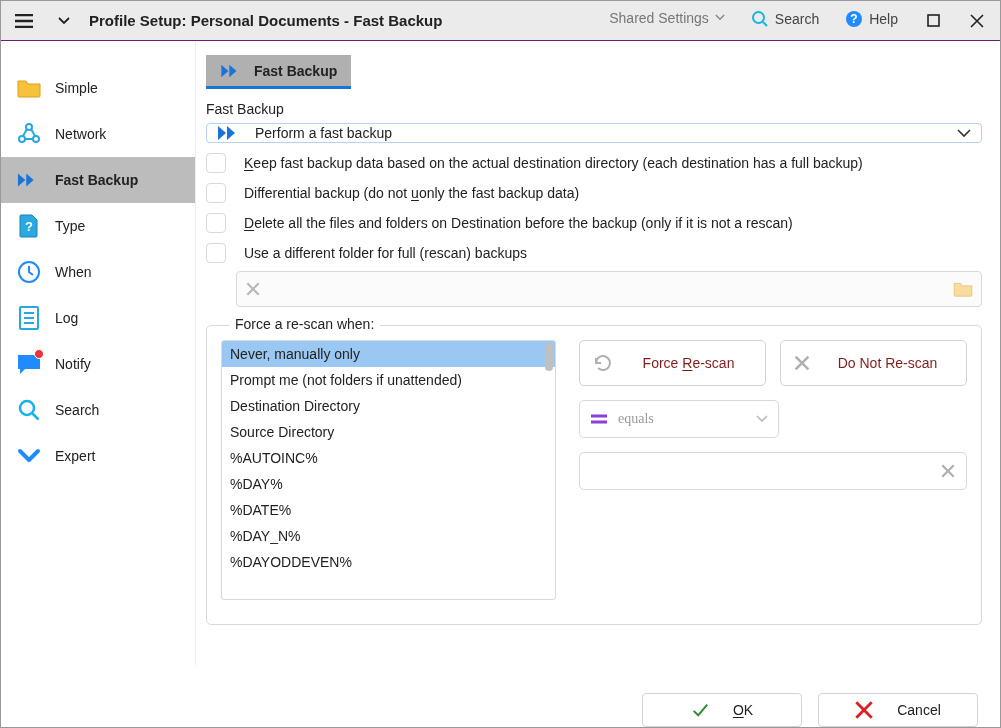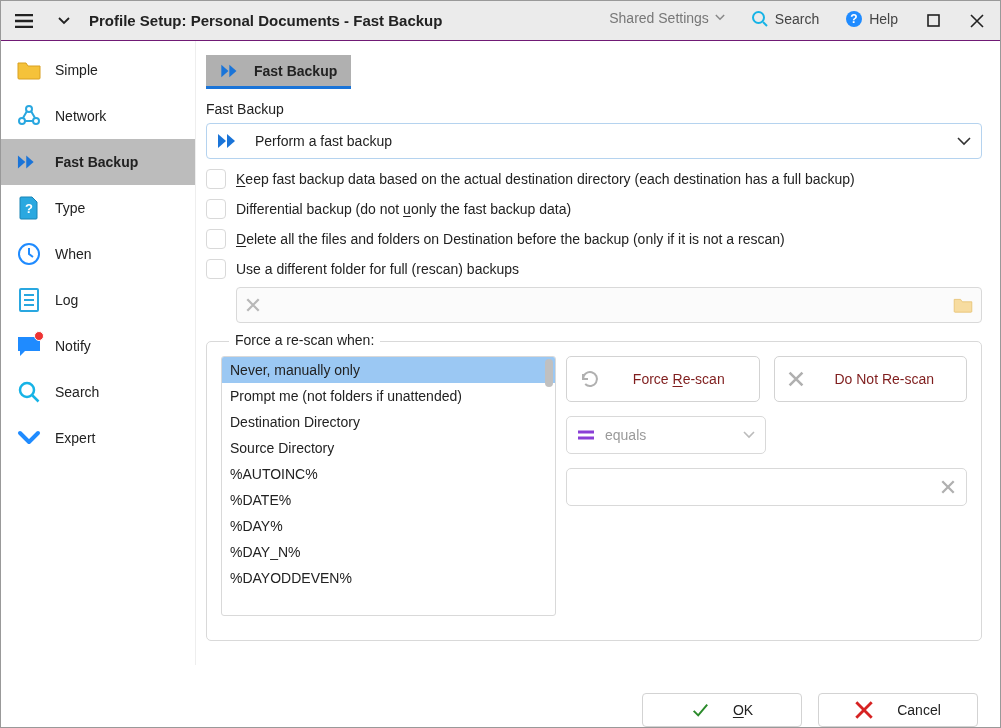--- a/index.html
+++ b/index.html
@@ -19,37 +19,37 @@
   *{box-sizing:border-box;}
   html,body{margin:0;padding:0;font-family:"Segoe UI", Arial, sans-serif;font-size:14px;color:#222;background:#f5f5f5;}
   .window{width:1001px;height:728px;background:#fff;border:1px solid #999;display:flex;flex-direction:column;position:relative;}
   .titlebar{height:40px;background:var(--titlebar);display:flex;align-items:center;padding:0 8px;border-bottom:1px solid #701a75;}
   .titlebar .left{display:flex;align-items:center;gap:10px;}
   .titlebar .title{font-weight:600;font-size:15px;}
   .titlebar .right{margin-left:auto;display:flex;align-items:flex-start;gap:14px;}
   .tb-btn{display:flex;align-items:center;gap:6px;color:#444;padding:4px 6px;cursor:default;}
   .winbtn{width:30px;height:30px;display:flex;align-items:center;justify-content:center;}
   .body{flex:1;display:flex;overflow:hidden;}
-  .sidebar{width:195px;border-right:1px solid #eee;display:flex;flex-direction:column;padding-top:6px;}
+  .sidebar{width:195px;border-right:1px solid #eee;display:flex;flex-direction:column;padding-top:24px;}
   .nav-item{display:flex;align-items:center;gap:14px;height:46px;padding:0 16px;cursor:default;}
   .nav-item.selected{background:var(--selected-nav);font-weight:700;}
   .nav-icon{width:24px;height:24px;display:flex;align-items:center;justify-content:center;}
   .content{flex:1;display:flex;flex-direction:column;padding:6px 18px 0 10px;overflow:hidden;}
   .tab-strip{display:flex;align-items:flex-end;height:42px;}
   .tab{background:var(--tab-bg);border-bottom:3px solid #1a74d8;display:flex;align-items:center;gap:10px;padding:6px 14px;font-weight:700;color:#222;height:34px;}
   .section-label{margin-top:12px;margin-bottom:6px;color:#222;}
-  .combo{height:36px;border:1px solid var(--field-border);border-radius:4px;display:flex;align-items:center;padding:1px 10px;gap:12px;background:#fff;}
+  .combo{height:20px;border:1px solid var(--field-border);border-radius:4px;display:flex;align-items:center;padding:1px 10px;gap:12px;background:#fff;}
   .chev{margin-left:auto;}
-  .chk-row{display:flex;align-items:center;gap:10px;margin-top:10px;}
+  .chk-row{display:flex;align-items:center;gap:18px;margin-top:10px;}
   .chk{width:20px;height:20px;border:1px solid var(--light-border);border-radius:4px;background:#fff;flex:none;}
   .u{text-decoration:underline;text-underline-offset:2px;}
   .folder-field{margin-top:8px;margin-left:30px;height:36px;border:1px solid var(--light-border);border-radius:4px;display:flex;align-items:center;padding:0 8px;background:#fbfbfb;color:#aaa;}
   .rescan-group{margin-top:18px;border:1px solid var(--light-border);border-radius:5px;position:relative;padding:14px 14px 14px 14px;min-height:300px;}
   .rescan-group .legend{position:absolute;top:-10px;left:22px;background:#fff;padding:0 6px;color:#222;}
-  .rescan-inner{display:flex;gap:10px;}
+  .rescan-inner{display:flex;gap:23px;}
   .list-box{width:335px;border:1px solid var(--light-border);border-radius:3px;background:#fff;height:260px;overflow:hidden;position:relative;}
   .list-box .scroll-thumb{position:absolute;right:2px;top:2px;width:8px;height:28px;background:#c0c0c0;border-radius:4px;}
   .list-item{height:26px;display:flex;align-items:center;padding:0 8px;border-bottom:0;}
   .list-item.selected{background:var(--list-select);}
   .right-col{flex:1;display:flex;flex-direction:column;gap:14px;}
   .button-row{display:flex;gap:14px;}
   .big-btn{flex:1;height:46px;border:1px solid var(--btn-border);border-radius:5px;display:flex;align-items:center;color:#7f1d1d;padding:0 12px;gap:10px;}
   .big-btn .btn-label{flex:1;text-align:center;}
   .field{height:38px;border:1px solid var(--light-border);border-radius:5px;display:flex;align-items:center;padding:0 10px;color:#9a9a9a;background:#fff;}
   .footer{height:62px;border-top:none;display:flex;align-items:flex-end;justify-content:flex-end;gap:16px;padding:0 22px;}
@@ -253,43 +253,43 @@
       <div class="rescan-group">
         <div class="legend">Force a re-scan when:</div>
         <div class="rescan-inner">
           <div class="list-box">
             <div class="scroll-thumb"></div>
             <div class="list-item selected">Never, manually only</div>
             <div class="list-item">Prompt me (not folders if unattended)</div>
             <div class="list-item">Destination Directory</div>
             <div class="list-item">Source Directory</div>
             <div class="list-item">%AUTOINC%</div>
+            <div class="list-item">%DAY%</div>
             <div class="list-item">%DATE%</div>
-            <div class="list-item">%DAY%</div>
             <div class="list-item">%DAY_N%</div>
             <div class="list-item">%DAYODDEVEN%</div>
 
           </div>
           <div class="right-col">
             <div class="button-row">
               <div class="big-btn">
                 <svg width="22" height="22" viewBox="0 0 22 22">
                     <path d="M4 11a7 7 0 1 1 2.2 5.1" fill="none" stroke="#b0b0b0" stroke-width="2"></path>
                     <path d="M4 6v5h5" fill="none" stroke="#b0b0b0" stroke-width="2"></path>
                   </svg>
                 <span class="btn-label"><span>Force </span><span class="u">R</span><span>e-scan</span></span>
               </div>
               <div class="big-btn">
                 <svg width="18" height="18" viewBox="0 0 14 14">
                     <path d="M2 2l10 10M12 2L2 12" stroke="#b0b0b0" stroke-width="2"></path>
                   </svg>
                 <span class="btn-label">Do Not Re-scan</span>
               </div>
             </div>
-            <div class="field" style="width:200px;">
+            <div class="field" style="width:200px;font-family:Liberation Serif, serif;">
               <svg width="18" height="12" viewBox="0 0 18 12">
                   <path d="M1 3h16M1 9h16" stroke="#8a3fd6" stroke-width="3"></path>
                 </svg>
               <span style="margin-left:10px;">equals</span>
               <span class="chev" style="margin-left:auto;">
                 <svg width="12" height="8" viewBox="0 0 12 8">
                     <path d="M1 1l5 5 5-5" stroke="#bbb" stroke-width="1.6" fill="none"></path>
                   </svg>
               </span>
             </div>

